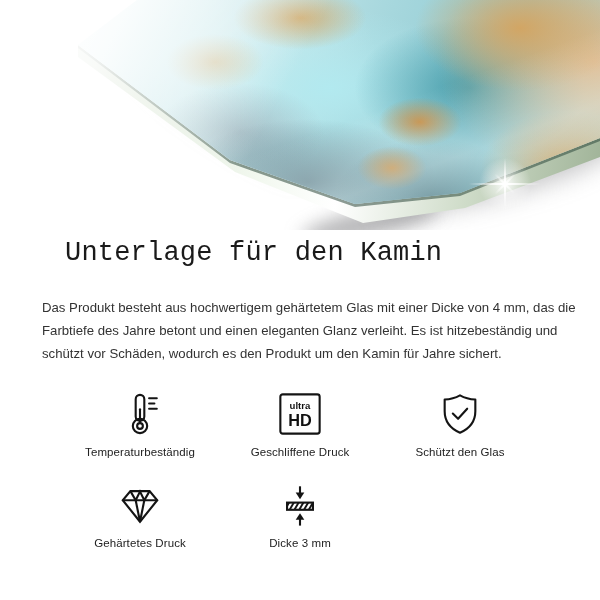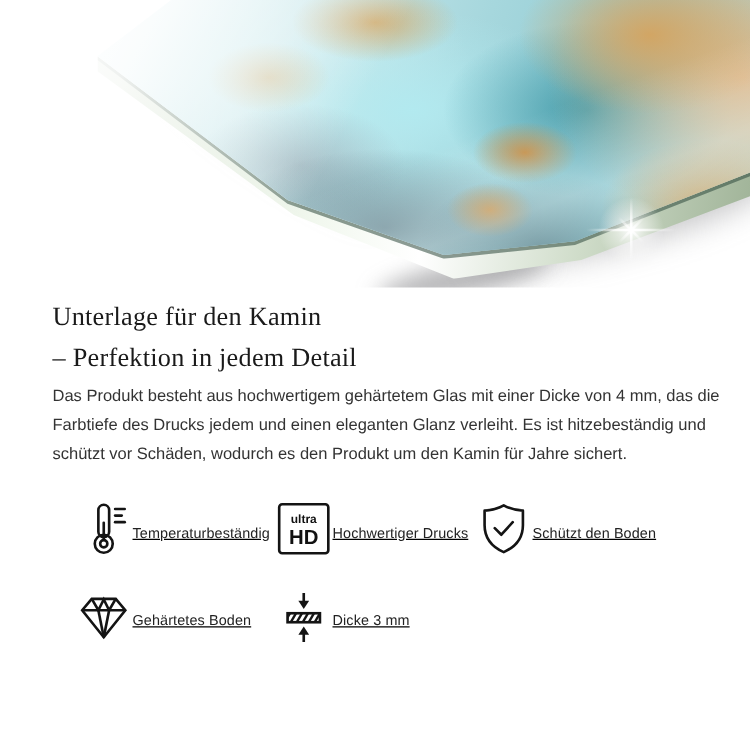--- a/index.html
+++ b/index.html
@@ -58,29 +58,29 @@
     background: linear-gradient(to right, rgba(255,255,255,0), #fff 45%, #fff 55%, rgba(255,255,255,0)); }
   .sparkle .ray-v { position:absolute; left:-1px; top:-26px; width:2px; height:52px;
     background: linear-gradient(to bottom, rgba(255,255,255,0), #fff 45%, #fff 55%, rgba(255,255,255,0)); }
   .sparkle .ray-d1, .sparkle .ray-d2 { position:absolute; left:-14px; top:-1px; width:28px; height:1.6px;
     background: linear-gradient(to right, rgba(255,255,255,0), #fff 50%, rgba(255,255,255,0)); }
   .sparkle .ray-d1 { transform:rotate(45deg); }
   .sparkle .ray-d2 { transform:rotate(-45deg); }
 
   
   .content { padding:0 42px; }
-  h1 { font-family:Liberation Serif, serif; font-weight:400; color:#1a1a1a;
-       font-size:21px; line-height:33px; margin-top:7px; letter-spacing:.2px; }
-  .para { margin-top:2px; color:#333; font-size:13.2px; line-height:23px; }
+  h1 { font-family:Liberation Mono, monospace; font-weight:400; color:#1a1a1a;
+       font-size:27px; line-height:33px; margin-top:7px; letter-spacing:.2px;margin-left:23px; }
+  .para { margin-top:26px; color:#333; font-size:13.2px; line-height:23px; }
   .para div { white-space:nowrap; }
 
   
   .features { margin:24px 18px 0; display:grid; grid-template-columns:1fr 1fr 1fr;
               row-gap:22px; }
-  .feature { display:flex; align-items:center;text-decoration:underline; }
+  .feature { display:flex; flex-direction:column; align-items:center; }
   .feature .icon-box { height:48px; display:flex; align-items:flex-end; justify-content:center; }
   .feature .label { margin-top:9px; font-size:11.5px; color:#222; letter-spacing:.1px;text-align:right; }
   svg { display:block; }
   .stroke { fill:none; stroke:#141414; stroke-width:2.2; }
   .round  { stroke-linecap:round; stroke-linejoin:round; }
 </style>
 </head>
 <body>
 
 <div class="hero">
@@ -96,25 +96,24 @@
       <div class="ray-h"></div>
       <div class="ray-v"></div>
     <div class="ray-d1"></div>
       <div class="ray-d2"></div>
   </div>
 </div>
 
 <div class="content">
   <h1>
     <div>Unterlage für den Kamin</div>
-    <div>– Perfektion in jedem Detail</div>
   </h1>
   <div class="para">
     <div>Das Produkt besteht aus hochwertigem gehärtetem Glas mit einer Dicke von 4 mm, das die</div>
-    <div>Farbtiefe des Drucks jedem und einen eleganten Glanz verleiht. Es ist hitzebeständig und</div>
+    <div>Farbtiefe des Jahre betont und einen eleganten Glanz verleiht. Es ist hitzebeständig und</div>
     <div>schützt vor Schäden, wodurch es den Produkt um den Kamin für Jahre sichert.</div>
   </div>
 
   <div class="features">
 
     <div class="feature">
       <div class="icon-box">
         <svg width="46" height="46" viewBox="0 0 48 48">
           <rect class="stroke" x="19.5" y="4" width="9" height="27" rx="4.5"></rect>
           <circle class="stroke" cx="24" cy="36.5" r="7.5"></circle>
@@ -129,44 +128,44 @@
     </div>
 
     <div class="feature">
       <div class="icon-box">
         <svg width="46" height="46" viewBox="0 0 48 48">
           <rect class="stroke" x="3.5" y="3.5" width="41" height="41" rx="2.5" stroke-width="2.6"></rect>
           <text x="24" y="19" text-anchor="middle" font-family="Liberation Sans, sans-serif" font-size="10" font-weight="700" fill="#111">ultra</text>
           <text x="24" y="36.5" text-anchor="middle" font-family="Liberation Sans, sans-serif" font-size="17" font-weight="800" fill="#111">HD</text>
         </svg>
       </div>
-      <div class="label">Hochwertiger Drucks</div>
+      <div class="label">Geschliffene Druck</div>
     </div>
 
     <div class="feature">
       <div class="icon-box">
         <svg width="46" height="46" viewBox="0 0 48 48">
           <path class="stroke round" stroke-width="2.4" d="M24 4.5 C28.5 7 34 8.6 40 8.9 V21 C40 31.8 33.6 39.2 24 43.5 C14.4 39.2 8 31.8 8 21 V8.9 C14 8.6 19.5 7 24 4.5 Z"></path>
           <path class="stroke round" stroke-width="2.4" d="M16.5 23.5 L22 29 L31.5 18.5"></path>
         </svg>
       </div>
-      <div class="label">Schützt den Boden</div>
+      <div class="label">Schützt den Glas</div>
     </div>
 
     <div class="feature">
       <div class="icon-box">
         <svg width="46" height="46" viewBox="0 0 48 48">
           <polygon class="stroke" stroke-width="2" points="14,9.5 34,9.5 42,19 24,41.5 6,19"></polygon>
           <polyline class="stroke" stroke-width="2" points="6,19 42,19"></polyline>
           <polyline class="stroke" stroke-width="2" points="14,9.5 19.5,19 24,10 28.5,19 34,9.5"></polyline>
           <line class="stroke" stroke-width="2" x1="19.5" y1="19" x2="24" y2="41.5"></line>
           <line class="stroke" stroke-width="2" x1="28.5" y1="19" x2="24" y2="41.5"></line>
         </svg>
       </div>
-      <div class="label">Gehärtetes Boden</div>
+      <div class="label">Gehärtetes Druck</div>
     </div>
 
 
     <div class="feature">
       <div class="icon-box">
         <svg width="46" height="46" viewBox="0 0 48 48">
           <defs>
               <clipPath id="barclip">
                 <rect x="11" y="22" width="26" height="6.5"></rect>
               </clipPath>

